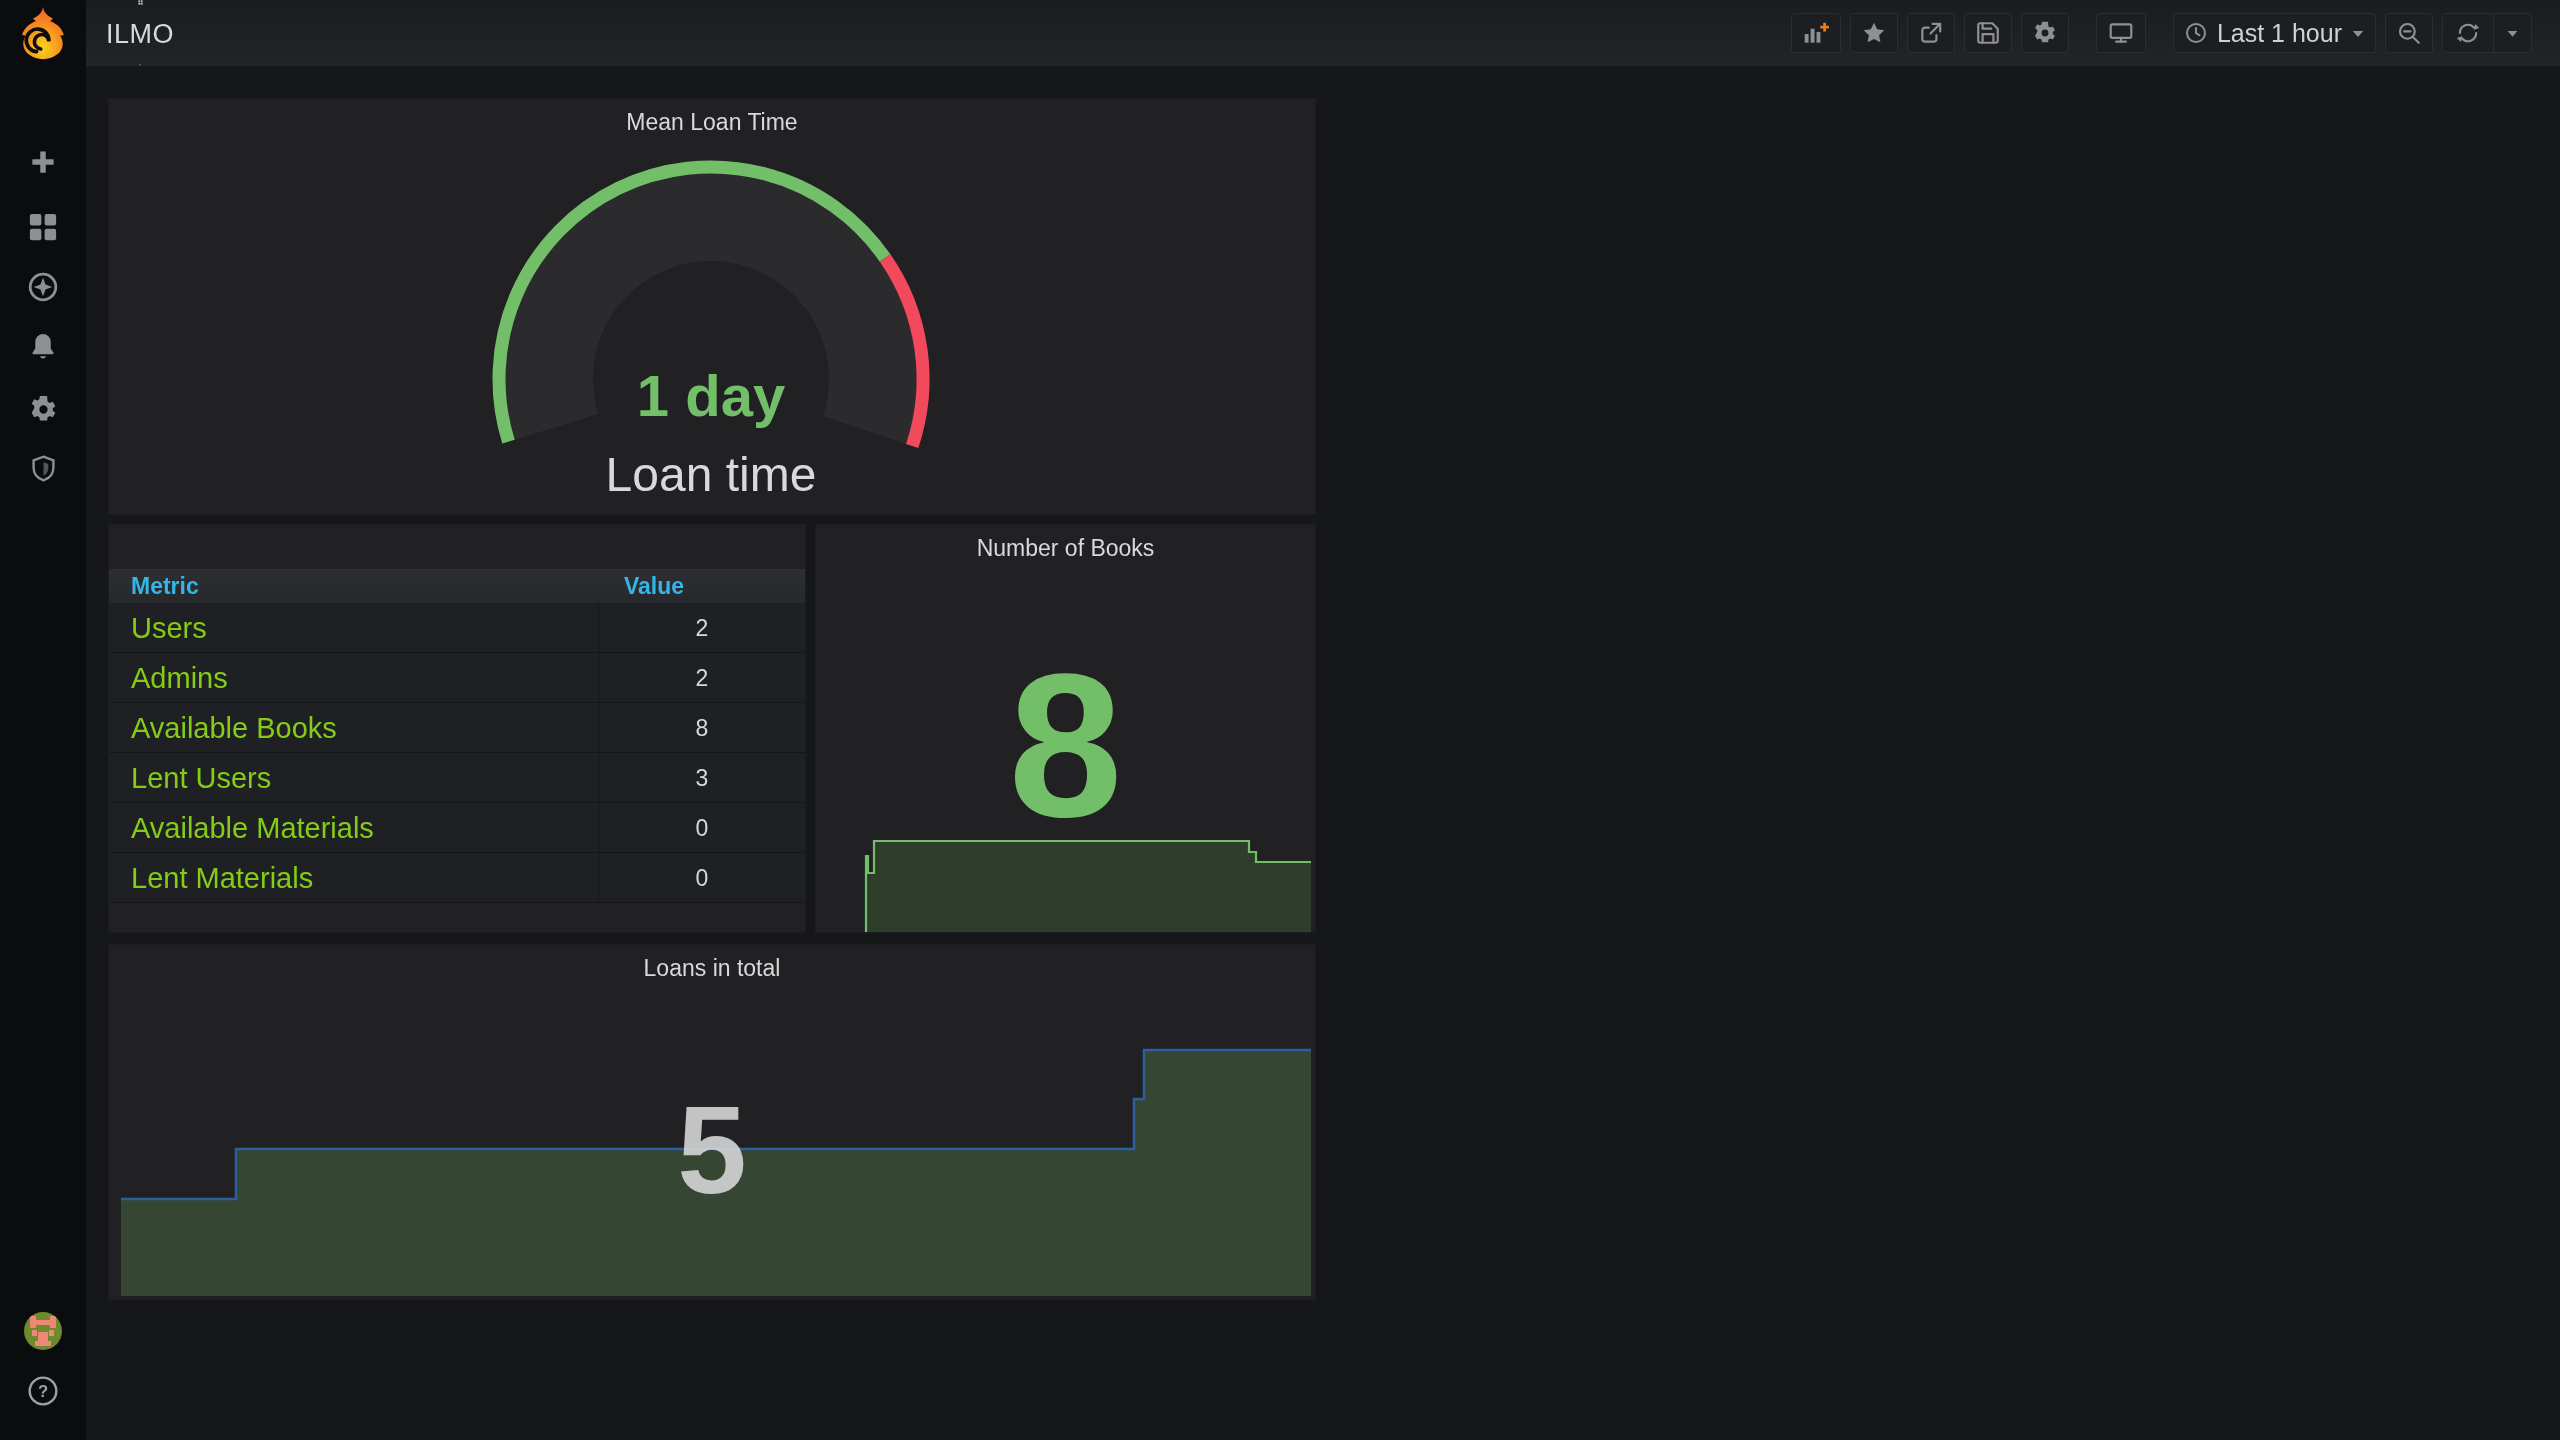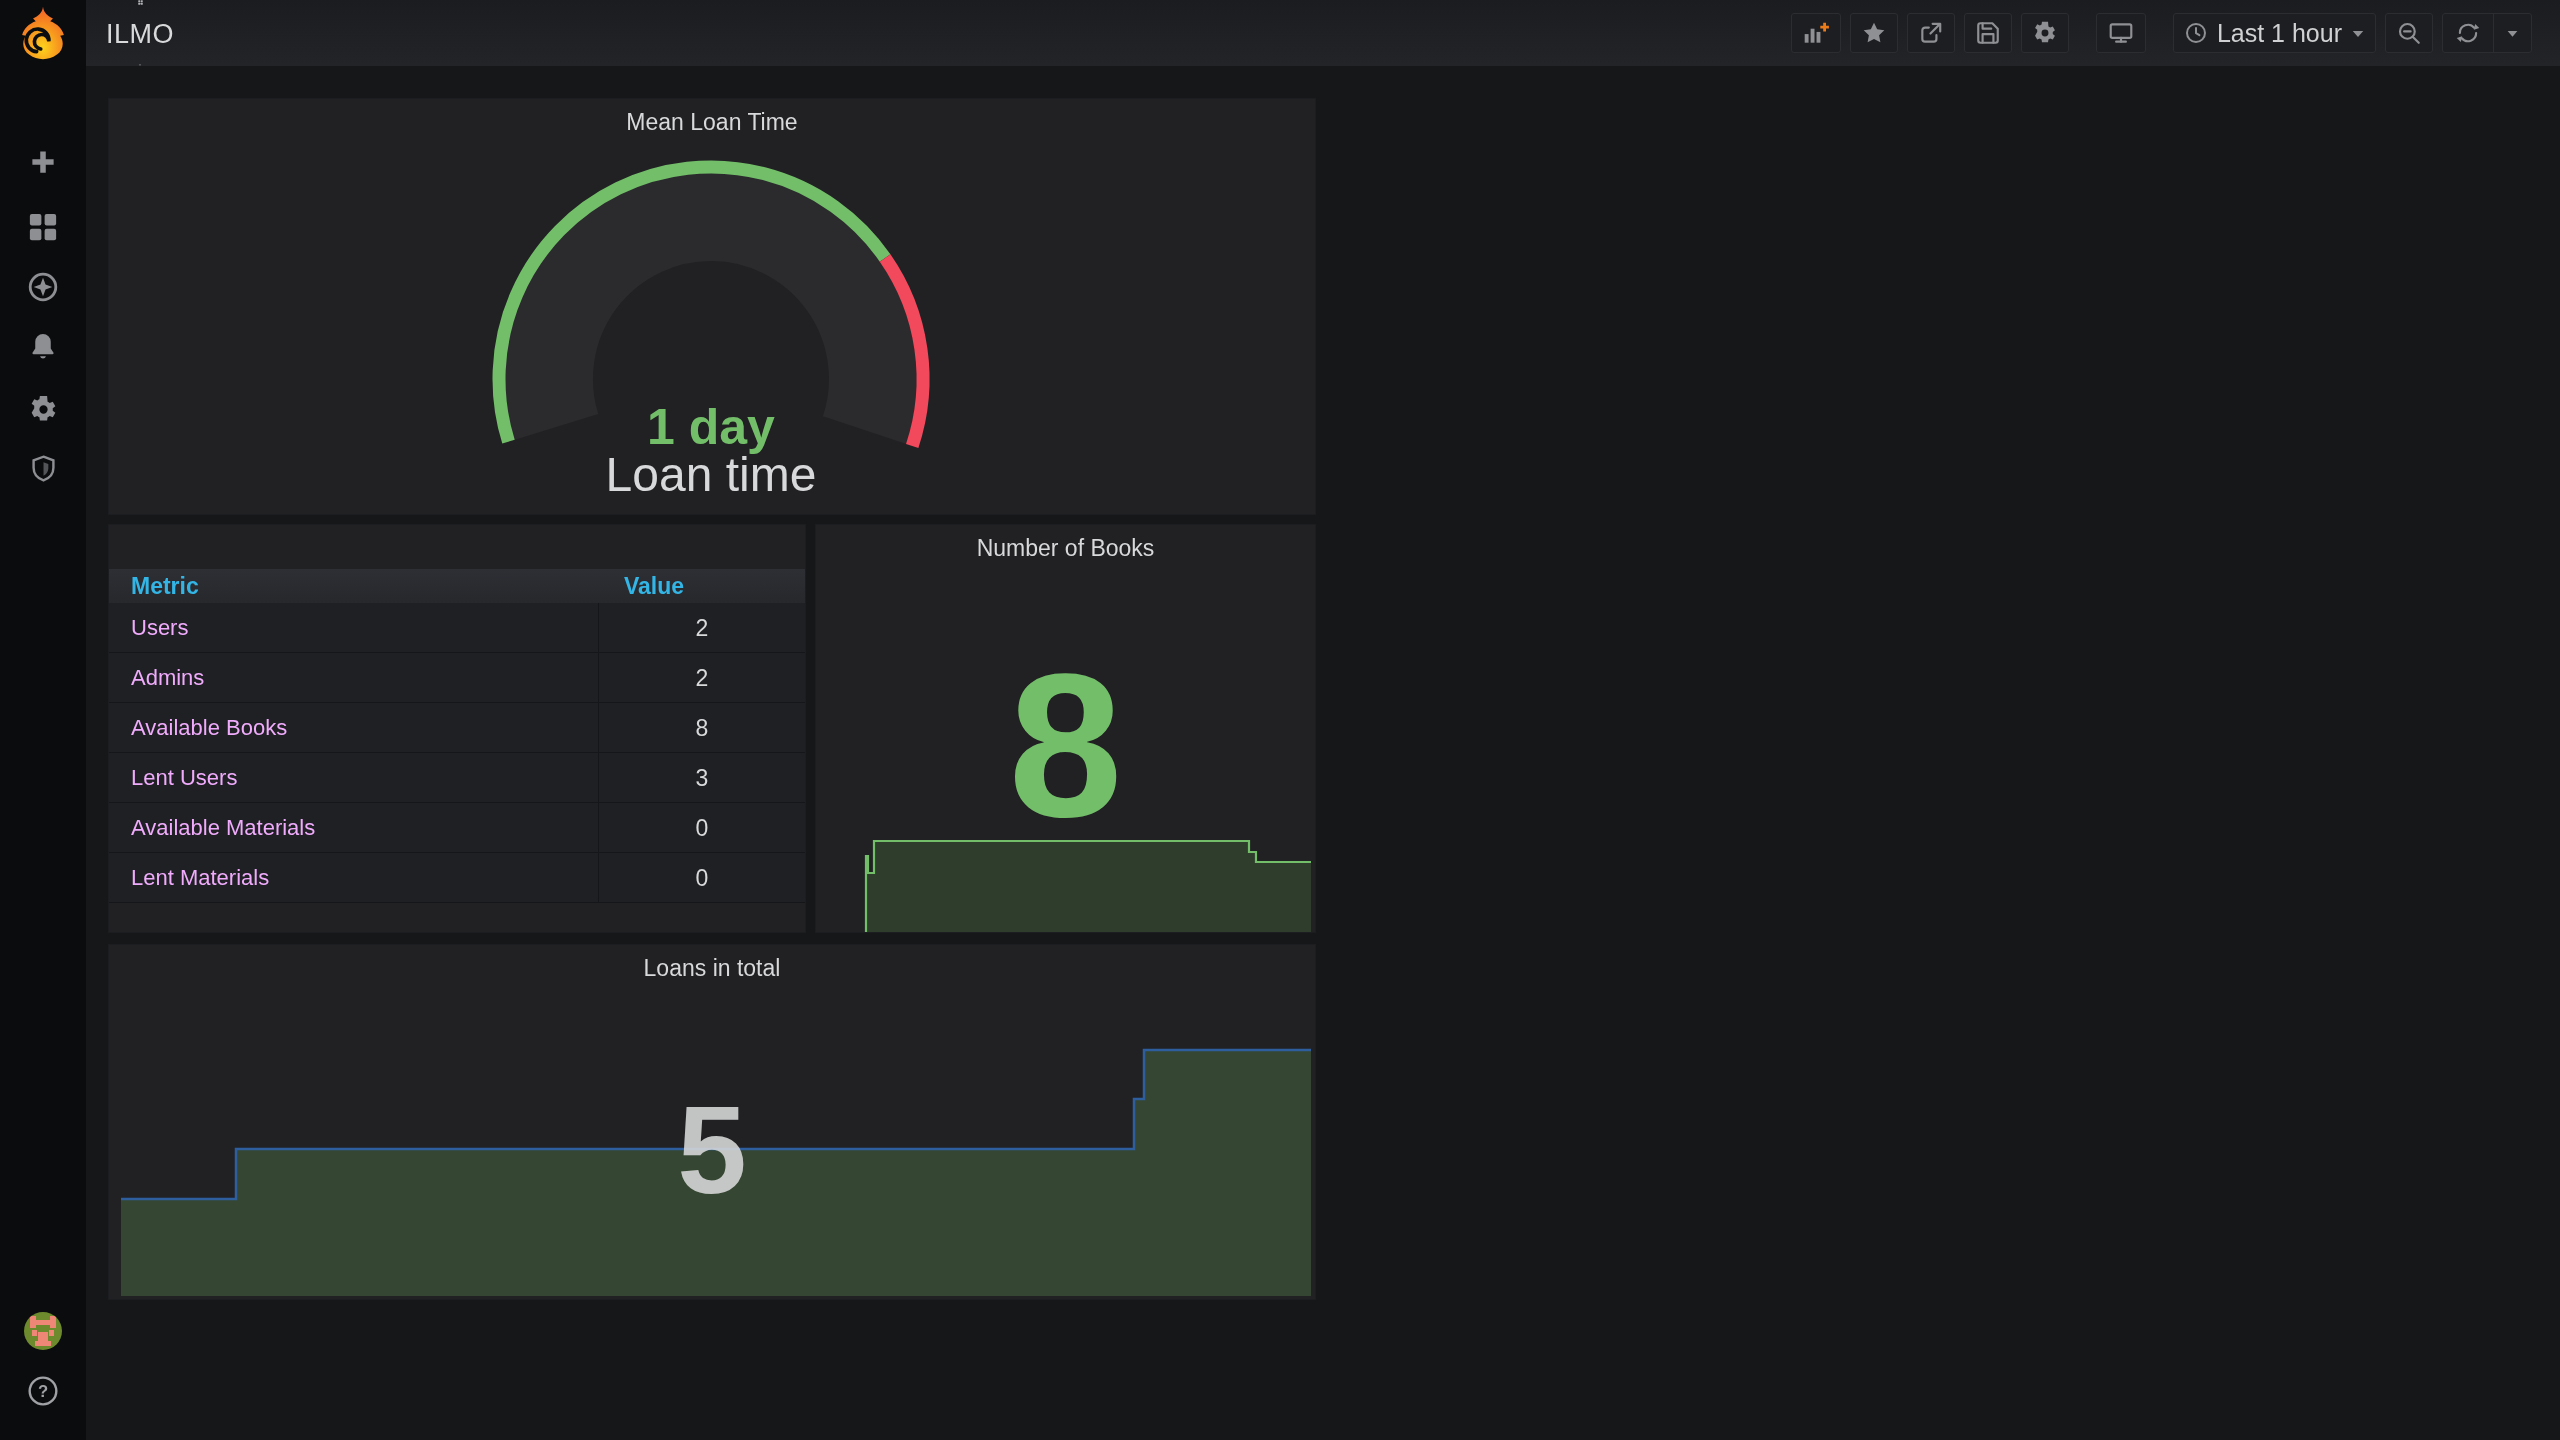--- a/index.html
+++ b/index.html
@@ -34,33 +34,33 @@
                  color:#d8d9da; font-size:23px; font-weight:500; cursor:pointer; }
 
   #panel-gauge   { left:108px; top:98px;  width:1208px; height:417px; }
   #panel-overview{ left:108px; top:524px; width:698px;  height:409px; }
   #panel-books   { left:815px; top:524px; width:501px;  height:409px; }
   #panel-loans   { left:108px; top:944px; width:1208px; height:356px; }
 
   
   #gauge-svg { position:absolute; left:372px; top:45px; }
   #gauge-value { position:absolute; left:402px; top:258px; width:400px; text-align:center;
-                 font-size:50px; line-height:78px; font-weight:600;margin-top:31px; }
+                 font-size:58px; line-height:78px; font-weight:600; }
   #gauge-label { position:absolute; left:402px; top:356px; width:400px; text-align:center;
                  font-size:48px; line-height:40px; color:#d8d9da; }
 
   
   .tbl-header { position:absolute; left:0; right:0; top:44px; height:34px;
                 background:linear-gradient(#2e2f34,#27282c); }
   .tbl-header .th { position:absolute; top:0; line-height:34px; font-size:23px; font-weight:700; }
   .th-metric { left:22px; }
   .th-value  { left:515px; }
   .tbl-row { position:absolute; left:0; right:0; height:50px; background:#1f2024;
              border-bottom:1px solid #151619; }
-  .cell-metric { position:absolute; left:22px; top:0; line-height:50px; font-size:22px; color:#f0abfc; }
+  .cell-metric { position:absolute; left:22px; top:0; line-height:50px; font-size:29px; color:#84cc16; }
   .cell-value  { position:absolute; left:489px; right:0; top:0; bottom:0; border-left:1px solid #151619;
                  text-align:center; line-height:50px; font-size:23px; color:#d8d9da; }
 
   
   .spark { position:absolute; left:0; top:0; z-index:1; }
   #books-value { position:absolute; left:0; right:0; top:112px; text-align:center; z-index:2;
                  font-size:205px; line-height:215px; font-weight:700; }
   #loans-value { position:absolute; left:0; right:0; top:140px; text-align:center; z-index:2;
                  font-size:125px; line-height:130px; font-weight:600; color:rgba(216,217,218,0.88); }
 

